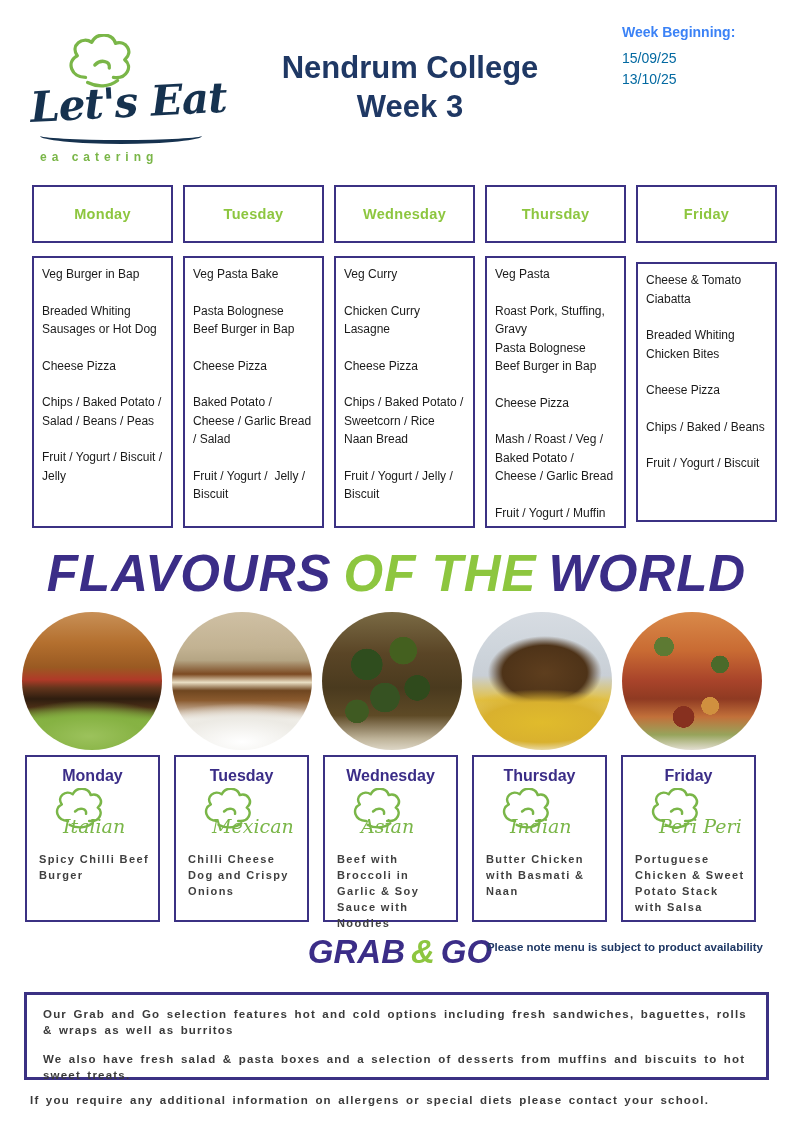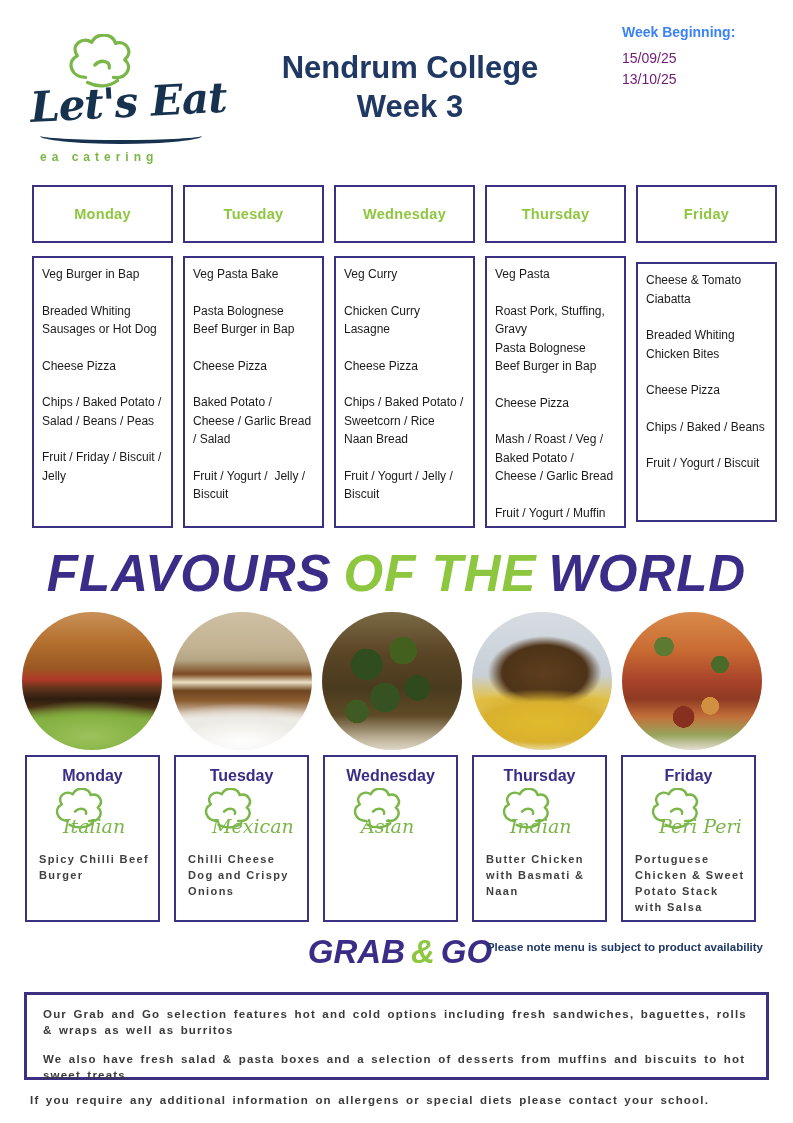--- a/index.html
+++ b/index.html
@@ -24,21 +24,21 @@
   .logo-tagline {
     position:absolute; left:12px; top:116px; width:170px; text-align:left;
     color:#7ab648; font-size:12px; font-weight:bold; letter-spacing:5px;
   }
   .title-block {
     position:absolute; left:190px; top:48px; width:440px; text-align:center;
     color:#1f3864; font-weight:bold; font-size:31px; line-height:39px;
   }
   .week-beginning { position:absolute; left:622px; top:24px; width:160px; }
   .wb-label { color:#3b82f6; font-weight:bold; font-size:14px; margin-bottom:8px; }
-  .wb-date { color:#701a75; font-size:14px; line-height:21px; }
+  .wb-date { color:#0369a1; font-size:14px; line-height:21px; }
 
   
   .grid5 {
     position:absolute; left:32px; display:grid;
     grid-template-columns:repeat(5,141px); column-gap:10px; align-items:start;
   }
   .day-headers { top:185px; }
   .day-head {
     height:58px; border:2px solid #3b3183; background:#fff;
     display:flex; align-items:center; justify-content:center;
@@ -174,21 +174,21 @@
     <div class="day-head">Friday</div>
   </div>
 
   <div class="grid5 menu-row">
     <div class="menu-box">
       <p>Veg Burger in Bap</p>
       <p>Breaded Whiting
 Sausages or Hot Dog</p>
       <p>Cheese Pizza</p>
       <p>Chips / Baked Potato / Salad / Beans / Peas</p>
-      <p>Fruit / Friday / Biscuit / Jelly</p>
+      <p>Fruit / Yogurt / Biscuit / Jelly</p>
     </div>
     <div class="menu-box">
       <p>Veg Pasta Bake</p>
       <p>Pasta Bolognese
 Beef Burger in Bap</p>
       <p>Cheese Pizza</p>
       <p>Baked Potato / Cheese / Garlic Bread / Salad</p>
       <p>Fruit / Yogurt /  Jelly / Biscuit</p>
     </div>
     <div class="menu-box">
@@ -253,20 +253,21 @@
       <div class="card-dish">Chilli Cheese Dog and Crispy Onions</div>
     </div>
     <div class="cuisine-card">
       <div class="card-day">Wednesday</div>
       <div class="card-badge">
         <svg class="card-hat">
             <use href="#chef-hat"></use>
           </svg>
         <span class="card-cuisine">Asian</span>
       </div>
+      <div class="card-dish">Beef with Broccoli in Garlic &amp; Soy Sauce with Noodles</div>
     </div>
     <div class="cuisine-card">
       <div class="card-day">Thursday</div>
       <div class="card-badge">
         <svg class="card-hat">
             <use href="#chef-hat"></use>
           </svg>
         <span class="card-cuisine">Indian</span>
       </div>
       <div class="card-dish">Butter Chicken with Basmati &amp; Naan</div>

